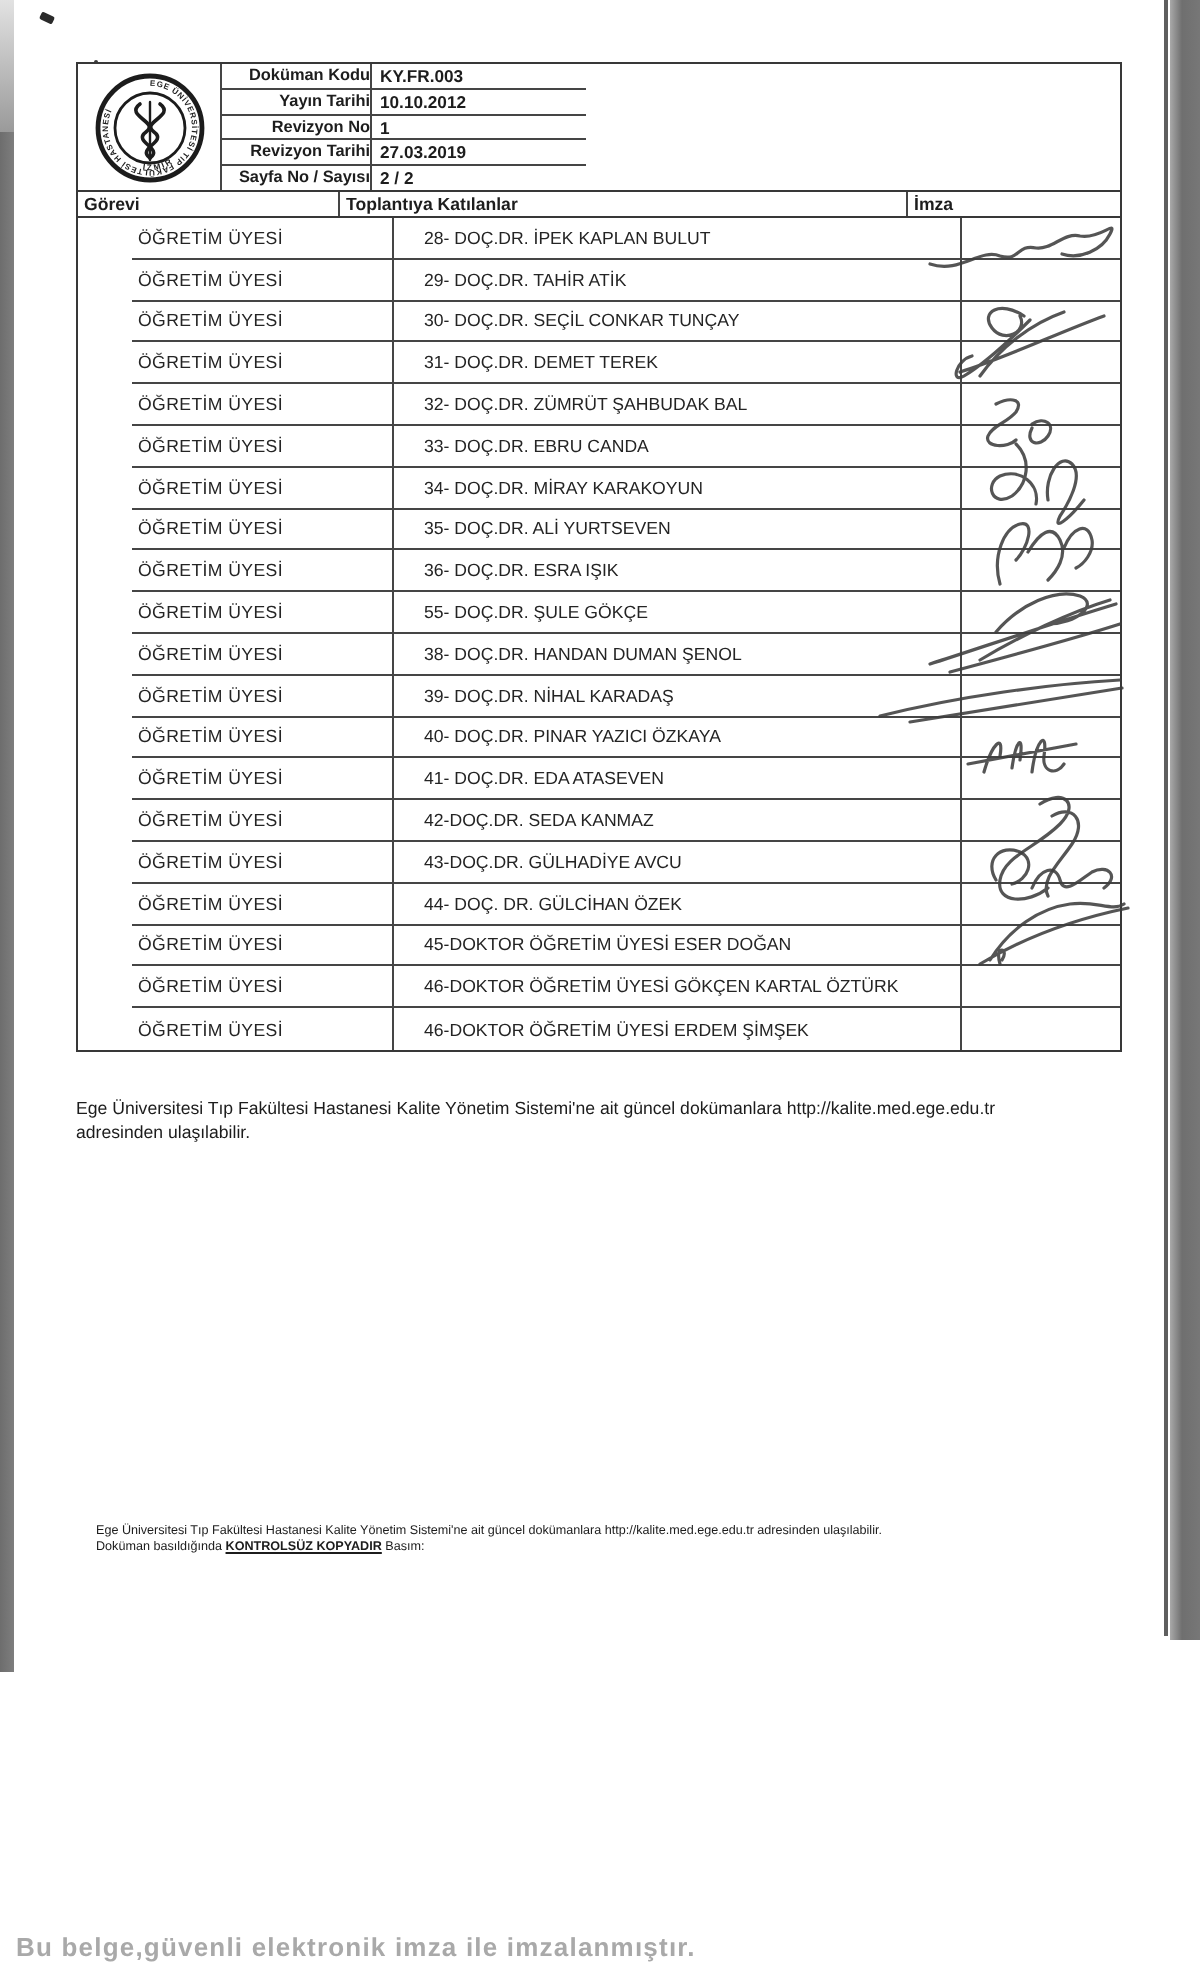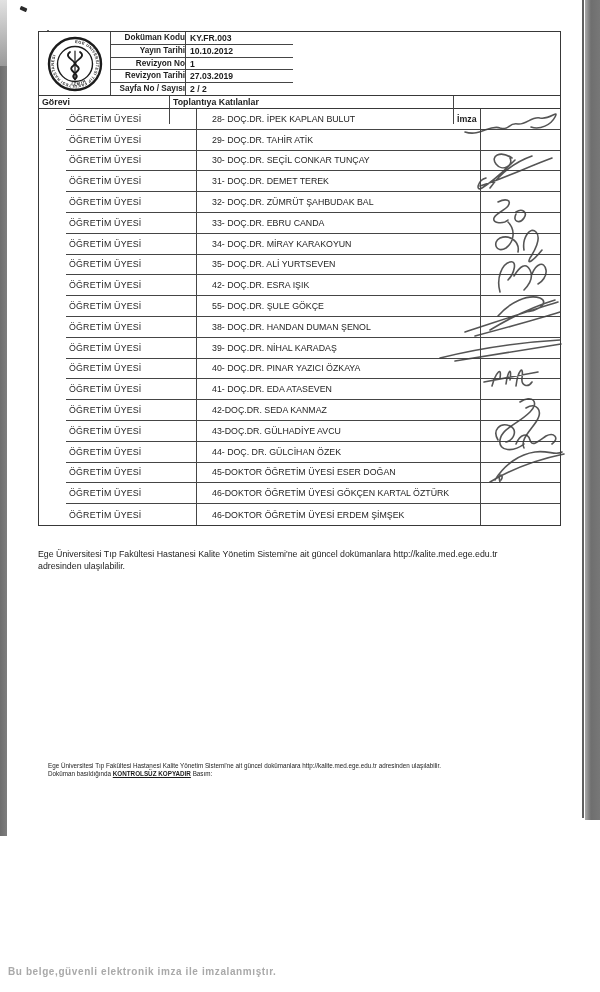--- a/index.html
+++ b/index.html
@@ -34,21 +34,21 @@
   .info-row   { flex:1; display:flex; border-bottom:1px solid #454545;
       font-size:8.2px; font-weight:bold; color:#1d1d1d; }
   .info-row:last-child { border-bottom:none; }
   .info-label { width:75px; border-right:1px solid #454545; padding:1px 0 0 3px;text-align:right; }
   .info-value { flex:1; padding:1px 0 0 4px; font-size:8.6px; }
 
   .col-head { display:grid; grid-template-columns:131px 284px 105px;
       border:1.5px solid #383838; border-top:none; height:13px;
       font-size:8.8px; font-weight:bold; color:#1d1d1d; }
   .col-head > div { padding:1px 16px 0 3px; border-right:1px solid #454545; }
-  .col-head > div:last-child { border-right:none;margin-top:17px; }
+  .col-head > div:last-child { border-right:none; }
 
   .body-table { border:1.5px solid #383838; border-top:none; }
   .att-row { display:grid; grid-template-columns:131px 284px 105px;
       height:20.8px; border-bottom:1px solid #454545;
       font-size:8.8px; color:#242424;margin-left:27px; }
   .att-row:last-child { border-bottom:none; }
   .att-row > div { border-right:1px solid #454545; display:flex; align-items:center; }
   .att-row > div:last-child { border-right:none; }
   .cell-gorev   { padding-left:3px; letter-spacing:.2px; }
   .cell-katilan { padding-left:15px; }
@@ -57,21 +57,21 @@
       pointer-events:none; }
   .sig-layer path { fill:none; stroke:#3d3d3d; stroke-width:1.6;
       stroke-linecap:round; opacity:.88; }
 
   .footer-main { position:absolute; left:38px; top:549px; width:524px;
       font-size:8.8px; line-height:11.5px; color:#1c1c1c; }
   .footer-small { position:absolute; left:48px; top:762px; width:510px;
       font-size:6.3px; line-height:8px; color:#1c1c1c; }
   .kontrolsuz { font-weight:bold; text-decoration:underline; }
 
-  .esign-note { position:absolute; left:8px; top:966px; font-size:10px;
+  .esign-note { position:absolute; left:8px; top:966px; font-size:13px;
       font-weight:bold; letter-spacing:.6px; color:#a9a9a9; }
 </style>
 </head>
 <body>
 
 <div class="page">
 
   <div class="band-left-top"></div>
   <div class="band-left"></div>
   <div class="edge-line-right"></div>
@@ -177,21 +177,21 @@
     </div>
 
     <div class="att-row">
       <div class="cell-gorev">ÖĞRETİM ÜYESİ</div>
       <div class="cell-katilan">35- DOÇ.DR. ALİ YURTSEVEN</div>
       <div class="cell-imza"></div>
     </div>
 
     <div class="att-row">
       <div class="cell-gorev">ÖĞRETİM ÜYESİ</div>
-      <div class="cell-katilan">42- DOÇ.DR. ESRA IŞIK</div>
+      <div class="cell-katilan">36- DOÇ.DR. ESRA IŞIK</div>
       <div class="cell-imza"></div>
     </div>
 
     <div class="att-row">
       <div class="cell-gorev">ÖĞRETİM ÜYESİ</div>
       <div class="cell-katilan">55- DOÇ.DR. ŞULE GÖKÇE</div>
       <div class="cell-imza"></div>
     </div>
 
     <div class="att-row">

